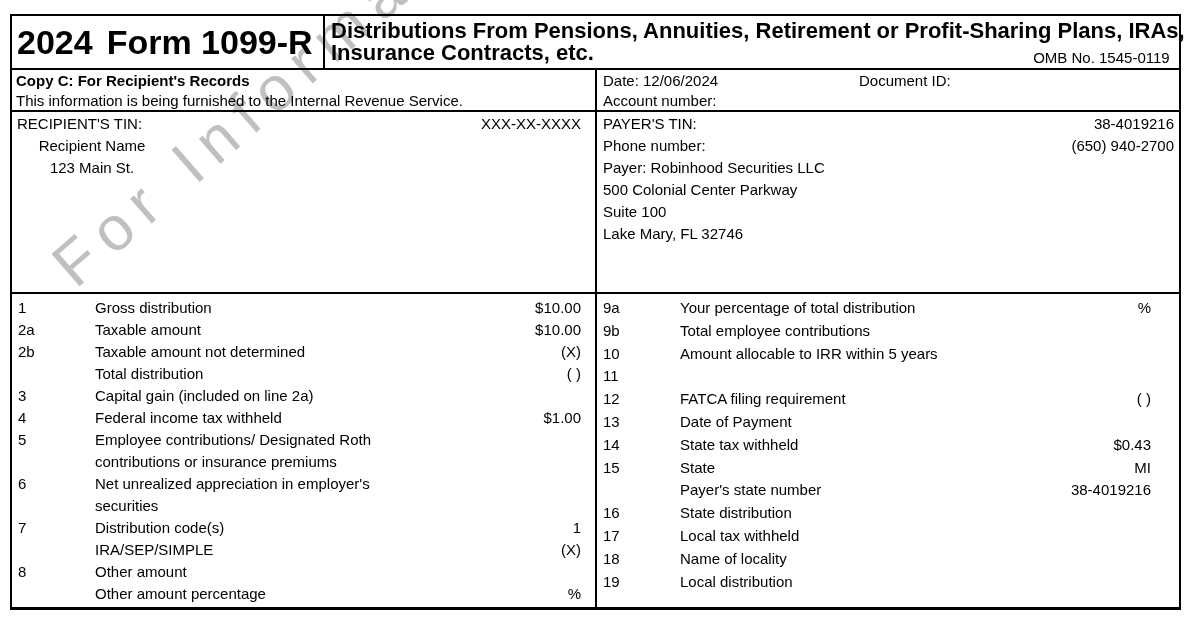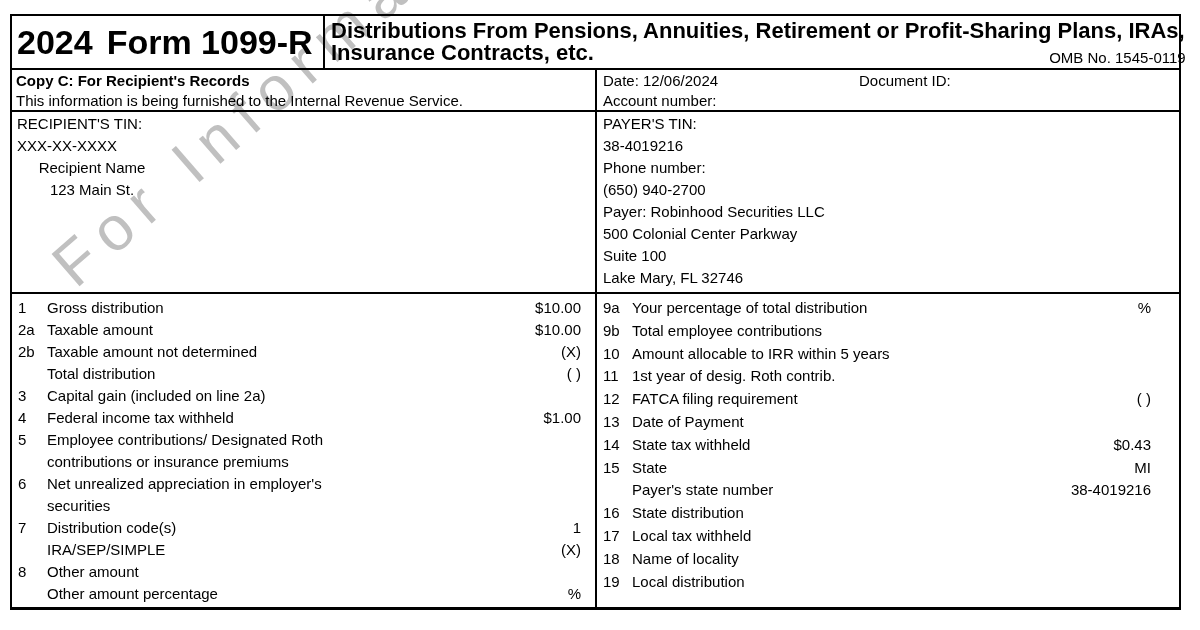--- a/index.html
+++ b/index.html
@@ -26,45 +26,45 @@
   
   .header{height:54px;border-bottom:2px solid #000;display:flex;flex:none;}
   .header-left{
     width:313px;flex:none;border-right:2px solid #000;
     display:flex;align-items:center;padding-left:5px;
     font-weight:bold;font-size:34px;letter-spacing:0;white-space:nowrap;
   }
   .header-left .form-name{margin-left:14px;}
   .header-right{flex:1;position:relative;padding:4px 6px 0 6px;}
   .form-title{font-weight:bold;font-size:22px;line-height:22px;white-space:pre;}
-  .omb{position:absolute;right:5px;bottom:2px;font-weight:normal;font-size:15px;}
+  .omb{position:absolute;right:21px;bottom:2px;font-weight:normal;font-size:15px;}
 
   
   .subheader{height:42px;border-bottom:2px solid #000;display:flex;flex:none;font-size:15px;line-height:20px;}
   .subheader-left{width:585px;flex:none;border-right:2px solid #000;padding:1px 6px 0 4px;}
   .subheader-right{flex:1;padding:1px 6px 0 6px;}
   .copy-label{font-weight:bold;}
   .date-line{display:flex;align-items:center;}
   .date-line .date{width:256px;flex:none;}
 
   
   .addresses{height:182px;border-bottom:2px solid #000;display:flex;flex:none;font-size:15px;line-height:22px;}
   .addr-left{width:585px;flex:none;border-right:2px solid #000;padding:1px 14px 0 5px;}
   .addr-right{flex:1;padding:1px 5px 0 6px;}
-  .kv{display:flex;justify-content:space-between;flex-direction:column;}
+  .kv{display:flex;justify-content:space-between;}
   .kv .v{white-space:nowrap;}
   .recipient-block{width:150px;text-align:center;}
 
   
   .boxes{flex:1;display:flex;font-size:15px;}
   .boxes-left{width:585px;flex:none;border-right:2px solid #000;padding:3px 14px 0 6px;line-height:22px;}
   .boxes-right{flex:1;padding:3px 28px 0 6px;line-height:22.8px;}
   .box-row{display:flex;align-items:flex-start;}
   .box-num{width:29px;flex:none;}
-  .box-label{white-space:pre-line;}
+  .box-label{white-space:pre-line;margin-left:48px;}
   .box-value{margin-left:auto;white-space:nowrap;padding-left:8px;}
 </style>
 </head>
 <body>
 
 <div class="watermark">For Informat</div>
 
 <div class="form">
 
   <div class="header">
@@ -210,21 +210,20 @@
   </div>
 
   <div class="box-row">
     <span class="box-num">10</span>
     <span class="box-label">Amount allocable to IRR within 5 years</span>
     <span class="box-value"></span>
   </div>
 
   <div class="box-row">
     <span class="box-num">11</span>
-    <span class="box-label">1st year of desig. Roth contrib.</span>
     <span class="box-value"></span>
   </div>
 
   <div class="box-row">
     <span class="box-num">12</span>
     <span class="box-label">FATCA filing requirement</span>
     <span class="box-value">( )</span>
   </div>
 
   <div class="box-row">

